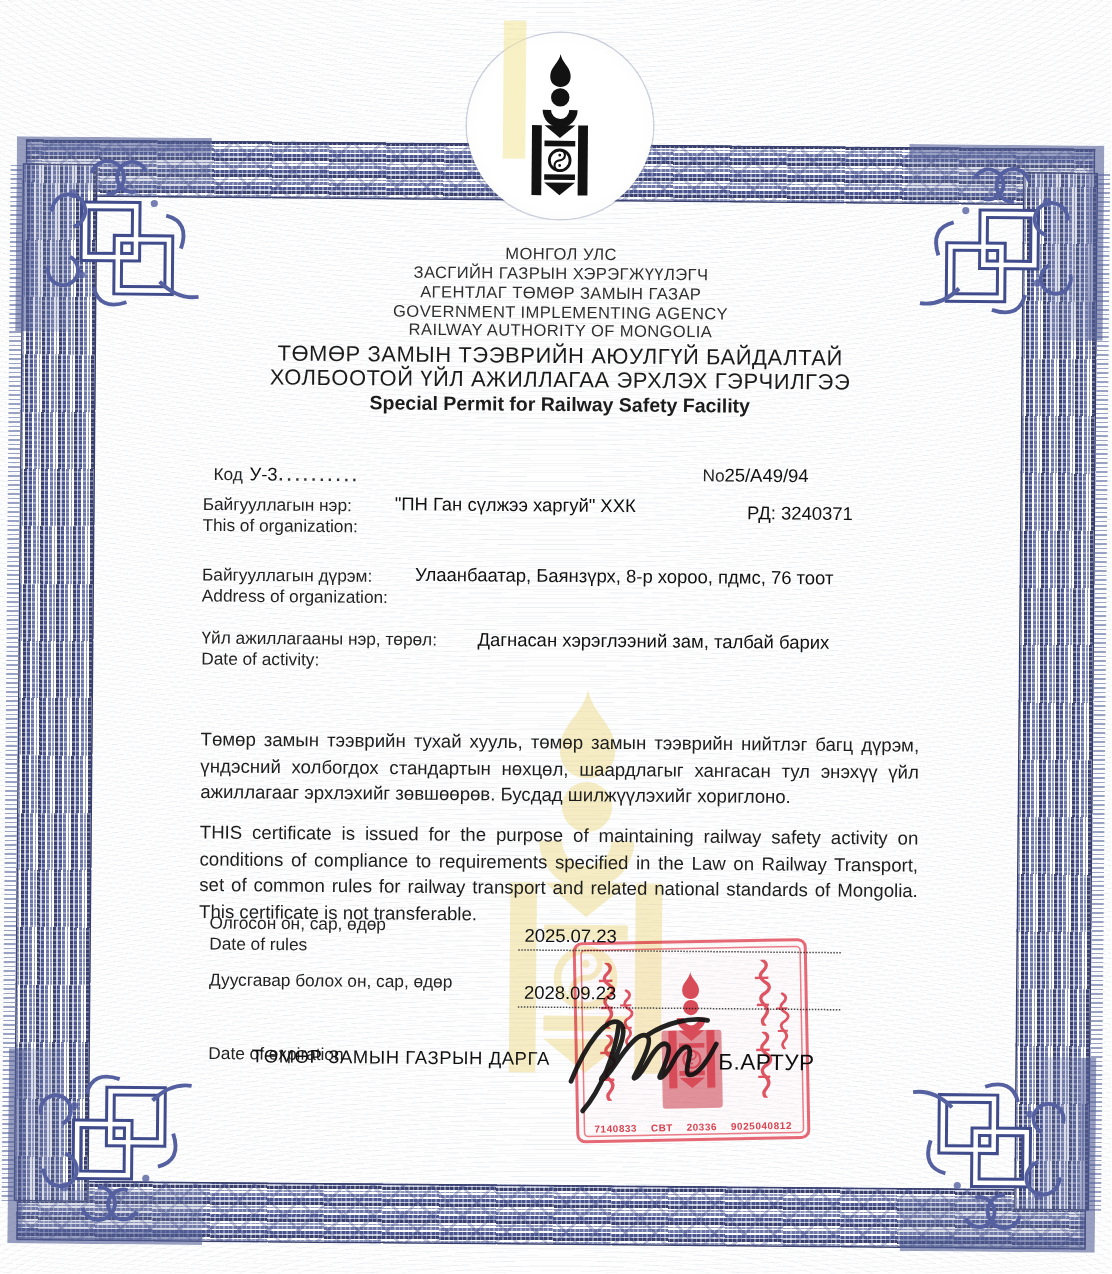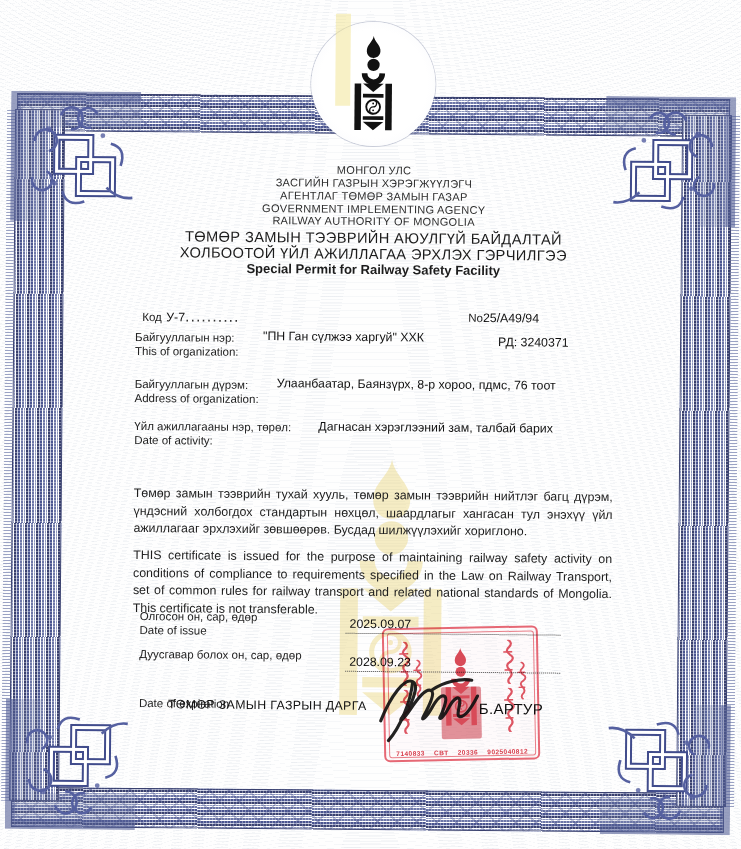--- a/index.html
+++ b/index.html
@@ -162,21 +162,21 @@
       <div class="abs hdr" style="top:177px">ЗАСГИЙН ГАЗРЫН ХЭРЭГЖҮҮЛЭГЧ</div>
       <div class="abs hdr" style="top:190px">АГЕНТЛАГ ТӨМӨР ЗАМЫН ГАЗАР</div>
       <div class="abs hdr" style="top:203px">GOVERNMENT IMPLEMENTING AGENCY</div>
       <div class="abs hdr" style="top:215px">RAILWAY AUTHORITY OF MONGOLIA</div>
       <div class="abs hdr-title" style="top:230px">ТӨМӨР ЗАМЫН ТЭЭВРИЙН АЮУЛГҮЙ БАЙДАЛТАЙ</div>
       <div class="abs hdr-title" style="top:246px">ХОЛБООТОЙ ҮЙЛ АЖИЛЛАГАА ЭРХЛЭХ ГЭРЧИЛГЭЭ</div>
       <div class="abs hdr-title-en" style="top:262px">Special Permit for Railway Safety Facility</div>
 
       <div class="abs" style="left:141px;top:309px">
         <span class="lbl">Код</span>
-        <span class="val">У-7</span><span class="dots">..........</span>
+        <span class="val">У-3</span><span class="dots">..........</span>
       </div>
       <div class="abs" style="left:467px;top:307px">
         <span class="lbl">No</span><span class="val">25/A49/94</span>
       </div>
 
       <div class="abs lbl" style="left:134px;top:333px">Байгууллагын нэр:</div>
       <div class="abs val" style="left:262px;top:330px">"ПН Ган сүлжээ харгуй" ХХК</div>
       <div class="abs val" style="left:497px;top:334px">
         <span>РД:</span>
         <span>3240371</span>
@@ -188,22 +188,22 @@
       <div class="abs lbl" style="left:134px;top:394px">Address of organization:</div>
 
       <div class="abs lbl" style="left:134px;top:422px">Үйл ажиллагааны нэр, төрөл:</div>
       <div class="abs val" style="left:318px;top:420px">Дагнасан хэрэглээний зам, талбай барих</div>
       <div class="abs lbl" style="left:134px;top:436px">Date of activity:</div>
 
       <div class="abs para" style="top:487px">Төмөр замын тээврийн тухай хууль, төмөр замын тээврийн нийтлэг багц дүрэм, үндэсний холбогдох стандартын нөхцөл, шаардлагыг хангасан тул энэхүү үйл ажиллагааг эрхлэхийг зөвшөөрөв. Бусдад шилжүүлэхийг хориглоно.</div>
       <div class="abs para" style="top:549px">THIS certificate is issued for the purpose of maintaining railway safety activity on conditions of compliance to requirements specified in the Law on Railway Transport, set of common rules for railway transport and related national standards of Mongolia. This certificate is not transferable.</div>
 
       <div class="abs lbl" style="left:141px;top:612px">Олгосон он, сар, өдөр</div>
-      <div class="abs lbl" style="left:141px;top:626px">Date of issue</div>
-      <div class="abs val" style="left:351px;top:617px">2025.09.07</div>
+      <div class="abs lbl" style="left:141px;top:626px">Date of rules</div>
+      <div class="abs val" style="left:351px;top:617px">2025.07.23</div>
       <div class="abs dotline" style="left:347px;top:632px;width:215px"></div>
 
       <div class="abs lbl" style="left:141px;top:650px">Дуусгавар болох он, сар, өдөр</div>
       <div class="abs lbl" style="left:141px;top:699px">Date of expiration</div>
       <div class="abs val" style="left:351px;top:655px">2028.09.23</div>
       <div class="abs dotline" style="left:347px;top:670px;width:215px"></div>
 
       <div class="abs val" style="left:170px;top:699px;letter-spacing:.4px">ТӨМӨР ЗАМЫН ГАЗРЫН ДАРГА</div>
       <div class="abs sig-name" style="left:481px;top:699px">Б.АРТУР</div>
     </div>

